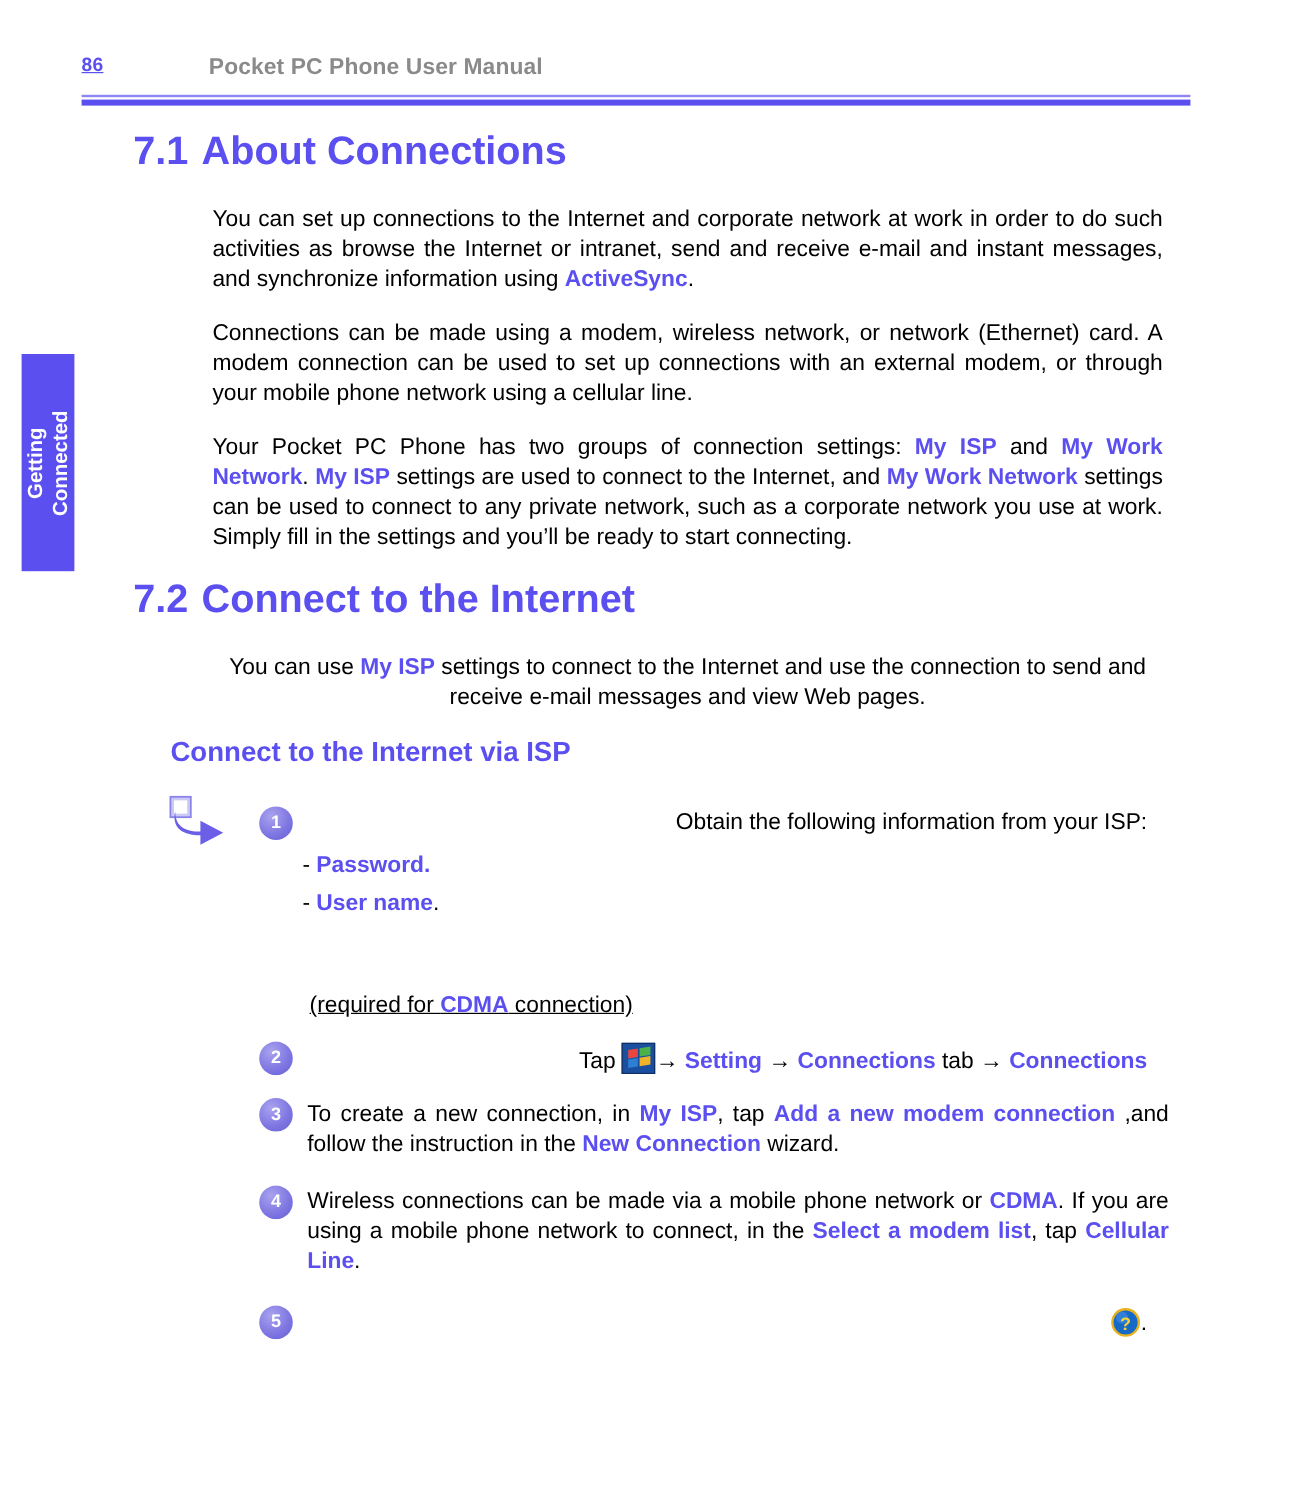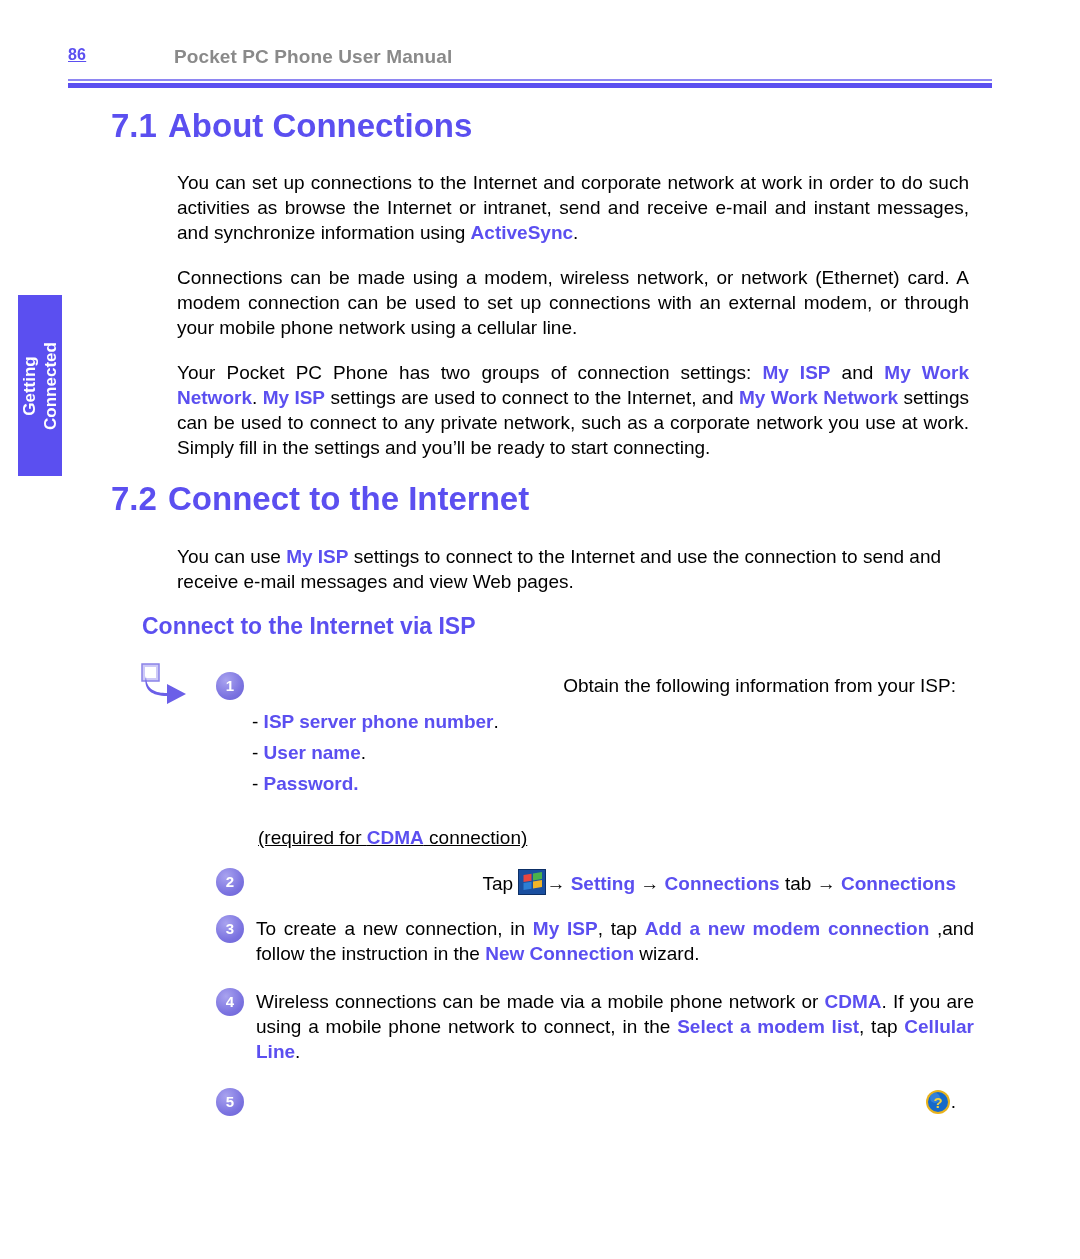--- a/index.html
+++ b/index.html
@@ -111,21 +111,21 @@
   .para {
     position: absolute;
     left: 160px;
     width: 792px;
     font-size: 19px;
     line-height: 25px;
     text-align: justify;
     color: #000000;
     margin-left: 17px;
   }
-  .para.last-left { text-align: left; }
+  .para.last-left { text-align: center; }
   #para-1 { top: 170px; }
   #para-2 { top: 265px; }
   #para-3 { top: 360px; }
   #para-4 { top: 544px; }
 
   b.hl {
     color: #5b4ff0;
     font-weight: bold;
   }
 
@@ -269,27 +269,24 @@
   </svg>
 </div>
 
 <div class="step" id="step-1">
   <div class="step-badge">1</div>
   <div class="step-text">Obtain the following information from your ISP:</div>
 </div>
 
 <div id="sub-list">
   <div class="sub-item">
-    <span class="dash">- </span><b class="hl">ISP server phone number</b><span>.</span>
+    <span class="dash">- </span><b class="hl">Password.</b><span></span>
   </div>
   <div class="sub-item">
     <span class="dash">- </span><b class="hl">User name</b><span>.</span>
-  </div>
-  <div class="sub-item">
-    <span class="dash">- </span><b class="hl">Password.</b><span></span>
   </div>
 </div>
 
 <div id="sub-note">
   <span>(required for </span><b class="hl">CDMA</b><span> connection)</span>
 </div>
 
 <div class="step" id="step-2">
   <div class="step-badge">2</div>
   <div class="step-text">

